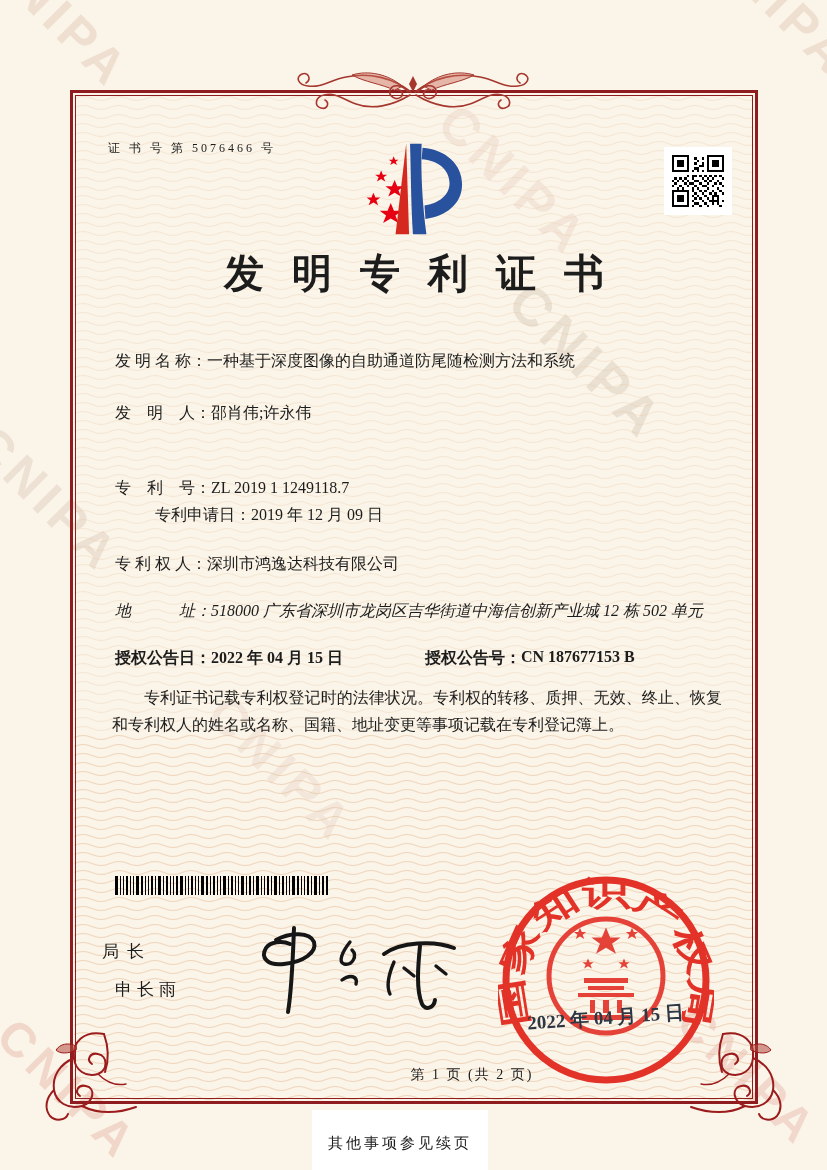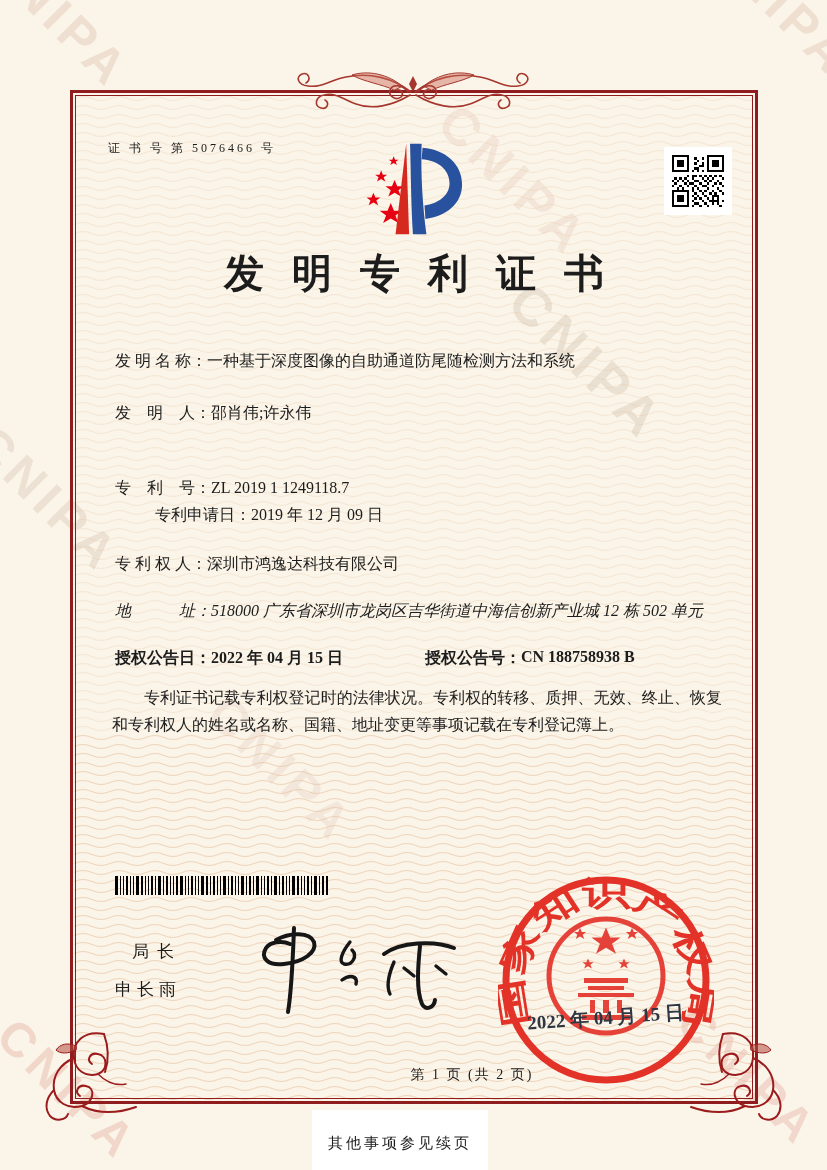--- a/index.html
+++ b/index.html
@@ -69,21 +69,21 @@
   .pair-b{display:flex;white-space:pre;position:absolute;left:310px;}
 
   .paras{
     position:absolute;left:112px;top:684px;width:610px;
     font-size:16px;line-height:27px;text-align:justify;
   }
   .paras p{margin:0;text-indent:2em;}
 
   .barcode{position:absolute;left:115px;top:876px;}
 
-  .signer-role{position:absolute;left:132px;top:940px;font-size:17px;letter-spacing:8px;}
+  .signer-role{position:absolute;left:102px;top:940px;font-size:17px;letter-spacing:8px;}
   .signer-name{position:absolute;left:115px;top:978px;font-size:17px;letter-spacing:5px;}
   .autograph{position:absolute;left:238px;top:918px;}
   .sr{position:absolute;width:1px;height:1px;overflow:hidden;clip-path:inset(50%);}
 
   .seal{position:absolute;left:498px;top:872px;opacity:.95;}
 
   .page-info{
     position:absolute;left:70px;top:1066px;width:804px;
     text-align:center;font-size:14px;letter-spacing:2px;
   }
@@ -220,21 +220,21 @@
       <span class="field-label">地　　　址：</span>
       <span class="field-value">518000 广东省深圳市龙岗区吉华街道中海信创新产业城 12 栋 502 单元</span>
     </div>
     <div class="row-pair">
       <span class="pair-a">
         <span class="field-label">授权公告日：</span>
         <span>2022 年 04 月 15 日</span>
       </span>
       <span class="pair-b">
         <span class="field-label">授权公告号：</span>
-        <span>CN 188758938 B</span>
+        <span>CN 187677153 B</span>
       </span>
     </div>
 
     <div class="paras">
       <p>专利证书记载专利权登记时的法律状况。专利权的转移、质押、无效、终止、恢复和专利权人的姓名或名称、国籍、地址变更等事项记载在专利登记簿上。</p>
     </div>
 
     <svg class="barcode" width="215" height="19" viewBox="0 0 215 19">
       <path fill="#000" d="M0 0h3v19h-3zM5 0h1v19h-1zM8 0h1v19h-1zM11 0h2v19h-2zM15 0h1v19h-1zM18 0h1v19h-1zM21 0h3v19h-3zM26 0h2v19h-2zM30 0h1v19h-1zM33 0h1v19h-1zM36 0h2v19h-2zM40 0h1v19h-1zM43 0h3v19h-3zM48 0h1v19h-1zM51 0h2v19h-2zM55 0h1v19h-1zM58 0h1v19h-1zM61 0h2v19h-2zM65 0h3v19h-3zM70 0h1v19h-1zM73 0h1v19h-1zM76 0h2v19h-2zM80 0h1v19h-1zM83 0h1v19h-1zM86 0h3v19h-3zM91 0h2v19h-2zM95 0h1v19h-1zM98 0h2v19h-2zM102 0h1v19h-1zM105 0h1v19h-1zM108 0h3v19h-3zM113 0h1v19h-1zM116 0h2v19h-2zM120 0h1v19h-1zM123 0h1v19h-1zM126 0h3v19h-3zM131 0h1v19h-1zM134 0h2v19h-2zM138 0h1v19h-1zM141 0h3v19h-3zM146 0h1v19h-1zM149 0h1v19h-1zM152 0h2v19h-2zM156 0h1v19h-1zM159 0h3v19h-3zM164 0h1v19h-1zM167 0h2v19h-2zM171 0h1v19h-1zM174 0h1v19h-1zM177 0h3v19h-3zM182 0h2v19h-2zM186 0h1v19h-1zM189 0h1v19h-1zM192 0h2v19h-2zM196 0h1v19h-1zM199 0h3v19h-3zM204 0h1v19h-1zM207 0h2v19h-2zM211 0h2v19h-2z"></path>
     </svg>

